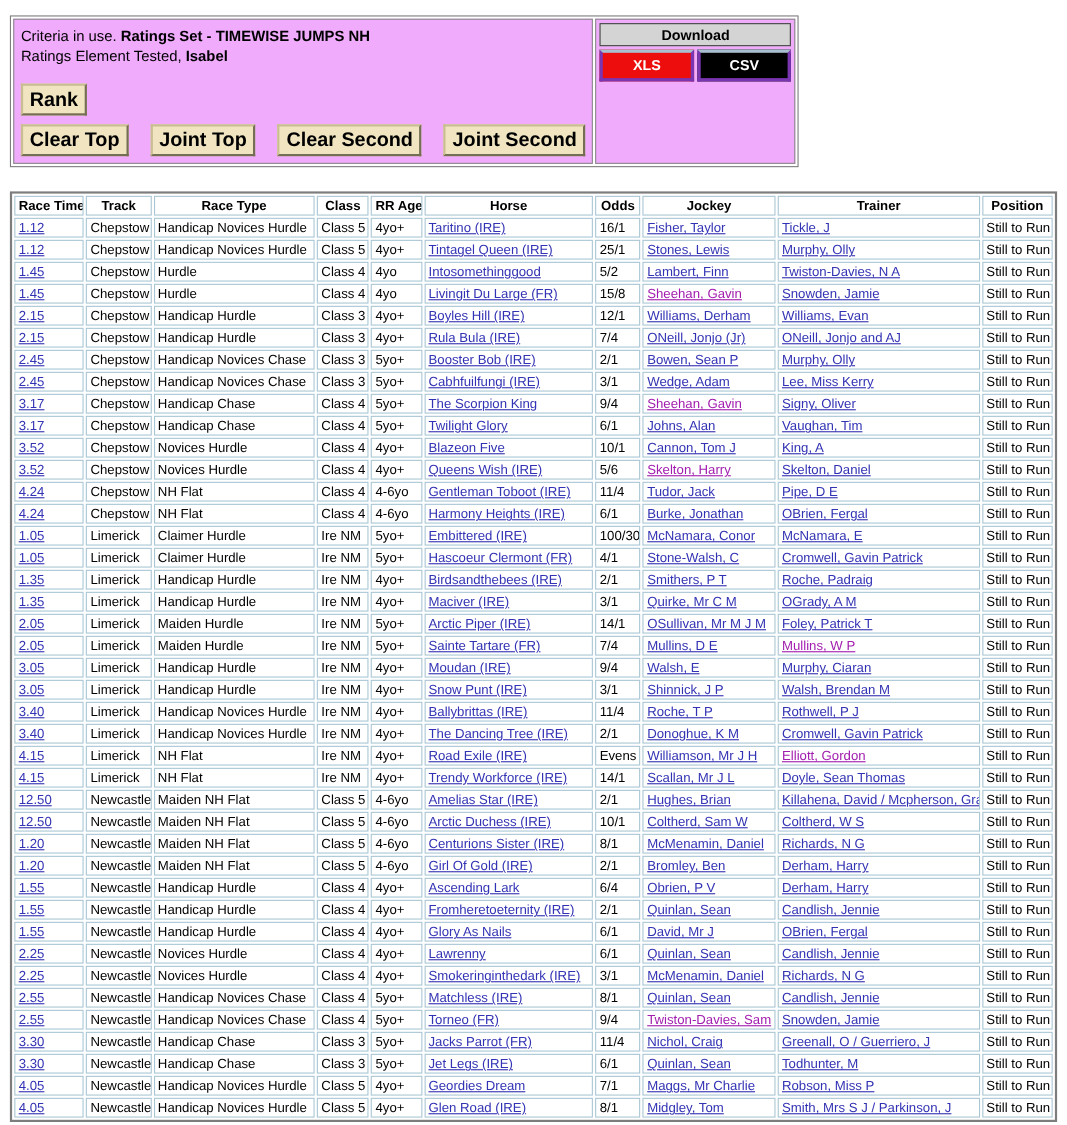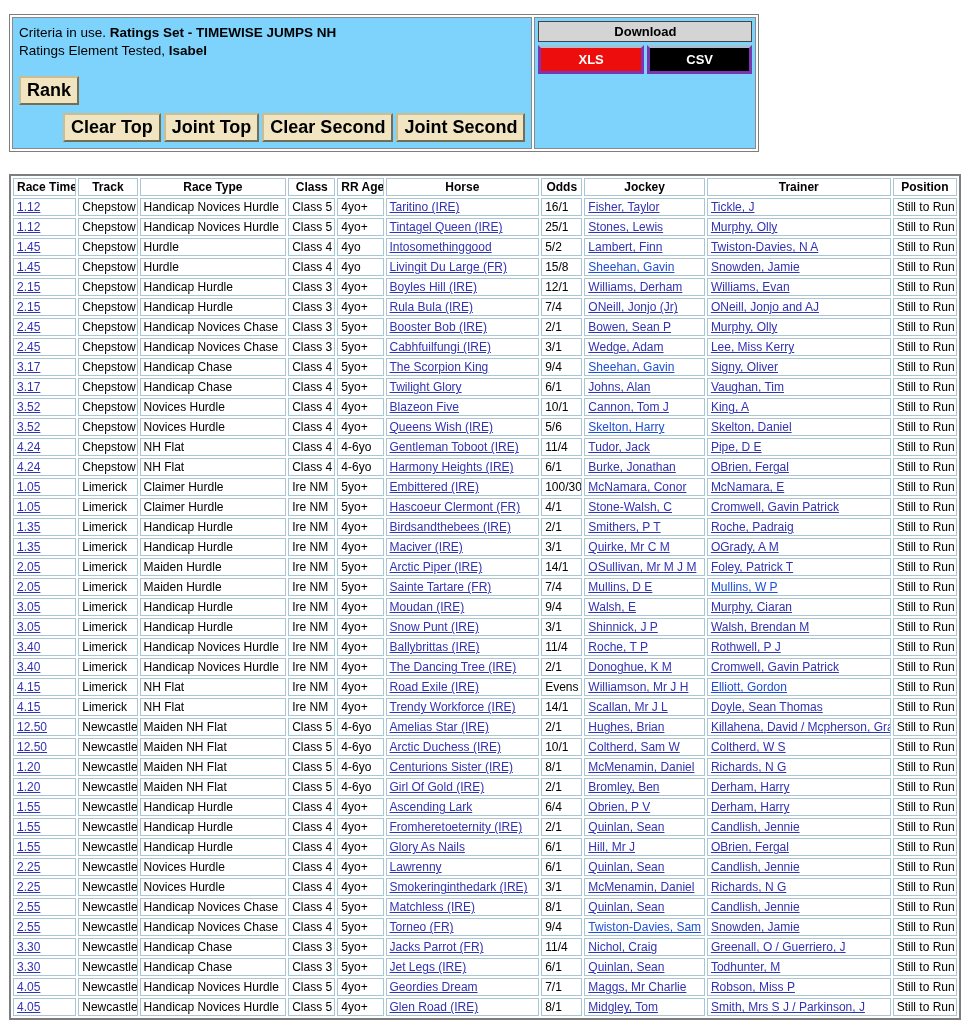--- a/index.html
+++ b/index.html
@@ -2,29 +2,29 @@
 <html><head>
 <meta charset="utf-8">
 <style>
   * { box-sizing: border-box; }
   html,body { margin:0; padding:0; background:#fff; }
   body { font-family:"Liberation Sans", sans-serif; color:#000; width:970px; }
   .page { padding:14px 8px 8px 9px; }
 
   
   table.top-table { border-collapse:separate; border-spacing:2px; border:1px solid #7d7d7d; }
-  table.top-table > tbody > tr > td { border:1px solid #8a8a8a; vertical-align:top; background:#7dd3fc; }
+  table.top-table > tbody > tr > td { border:1px solid #8a8a8a; vertical-align:top; background:#f0abfc; }
   td.criteria-cell { width:344px; padding:6px 6px 6px 6px; }
-  td.download-cell { width:222px; padding:0; }
+  td.download-cell { width:182px; padding:0; }
 
   .criteria-line { font-size:13.5px; white-space:nowrap; line-height:1.35; }
   .criteria-line b { font-weight:bold; }
 
   .rank-row { margin-top:16px; }
-  .btn-row { margin-top:8px; display:flex; gap:3px;margin-left:44px; }
+  .btn-row { margin-top:8px; display:flex; gap:20px; }
   button.beige-btn {
     font-family:"Liberation Sans", sans-serif;
     font-size:18px; font-weight:bold; color:#000;
     background:#f0e5c0; border:2px outset #c9bd92;
     padding:2px 6px; cursor:pointer; white-space:nowrap;
   }
 
   table.download-table { width:100%; border-collapse:separate; border-spacing:3px; }
   .download-title { background:#d4d4d4; border:1px solid #444; text-align:center;
     font-size:13px; font-weight:bold; padding:2px; }
@@ -37,21 +37,21 @@
   
   .main-wrap { margin-top:22px; }
   table.main-table { table-layout:fixed; width:952px; border-collapse:separate;
     border-spacing:2px; border:2px solid #7d7d7d; background:#fff; }
   table.main-table th, table.main-table td {
     border:1px solid #a9c6d4; padding:1px 3px; font-size:12px; line-height:14px;
     white-space:nowrap; overflow:hidden; background:#fff; text-align:left;
   }
   table.main-table th { font-weight:bold; text-align:center; }
   a.lnk { color:#3232b4; text-decoration:underline; cursor:pointer; }
-  a.lnk.visited { color:#1d4ed8; }
+  a.lnk.visited { color:#a21caf; }
 </style>
 </head>
 <body>
 
 <div class="page">
 
   <table class="top-table">
     <tbody>
       <tr>
         <td class="criteria-cell">
@@ -502,21 +502,21 @@
             <td>Still to Run</td>
           </tr>
           <tr>
             <td><a class="lnk" href="#">1.55</a></td>
             <td>Newcastle</td>
             <td>Handicap Hurdle</td>
             <td>Class 4</td>
             <td>4yo+</td>
             <td><a class="lnk" href="#">Glory As Nails</a></td>
             <td>6/1</td>
-            <td><a class="lnk" href="#">Hill, Mr J</a></td>
+            <td><a class="lnk" href="#">David, Mr J</a></td>
             <td><a class="lnk" href="#">OBrien, Fergal</a></td>
             <td>Still to Run</td>
           </tr>
           <tr>
             <td><a class="lnk" href="#">2.25</a></td>
             <td>Newcastle</td>
             <td>Novices Hurdle</td>
             <td>Class 4</td>
             <td>4yo+</td>
             <td><a class="lnk" href="#">Lawrenny</a></td>

